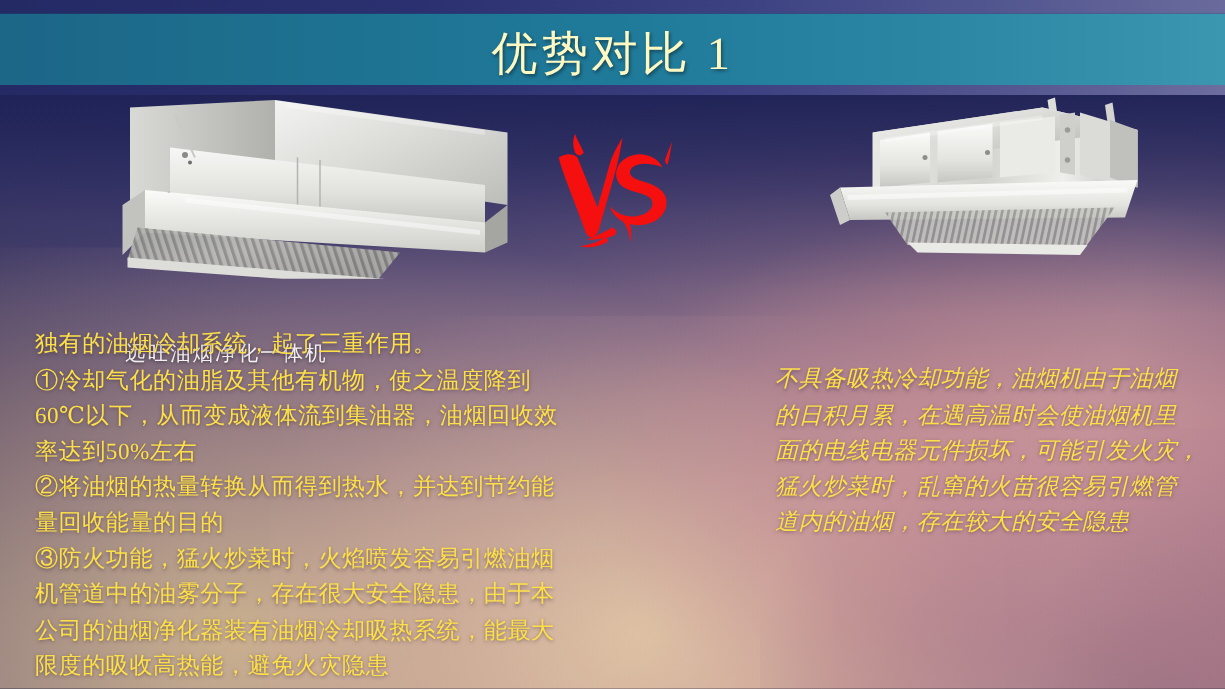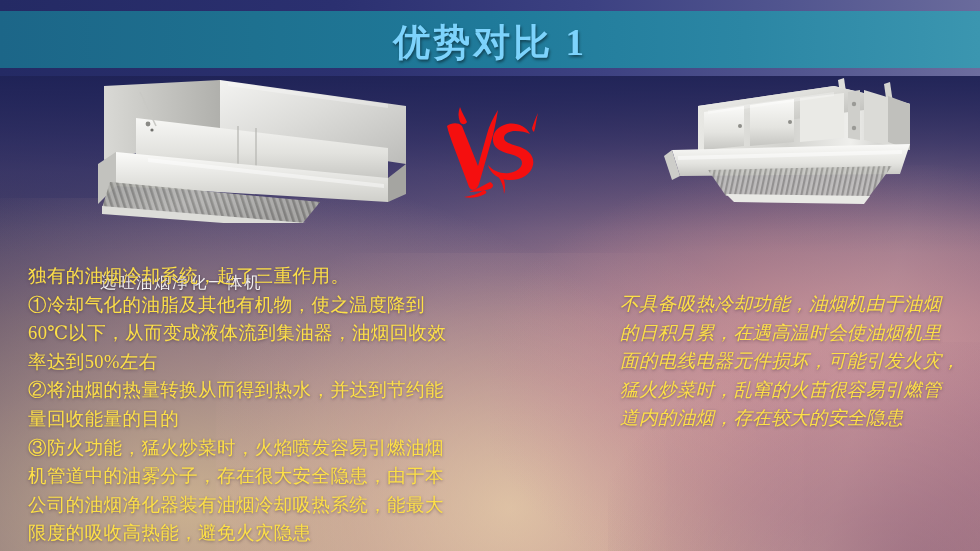--- a/index.html
+++ b/index.html
@@ -133,27 +133,26 @@
   }
   .header-title {
     position: absolute;
     left: 0;
     top: 11px;
     width: 100%;
     height: 64px;
     display: flex;
     align-items: center;
     justify-content: center;
-    color: #7dd3fc;
+    color: #fef9c3;
     font-size: 37px;
     letter-spacing: 3px;
     font-family: "Liberation Serif", "DejaVu Serif", serif;
     text-shadow: 1px 2px 3px rgba(0,0,0,0.45);
     white-space: nowrap;
-    font-weight: bold;
   }
 
   
   .hood-wrap { position: absolute; }
   .hood-left  { left: 88px;  top: 78px;  width: 340px; height: 145px; }
   .hood-right { left: 648px; top: 70px;  width: 300px; height: 140px; }
 
   .caption {
     position: absolute;
     color: #f4f1f2;

